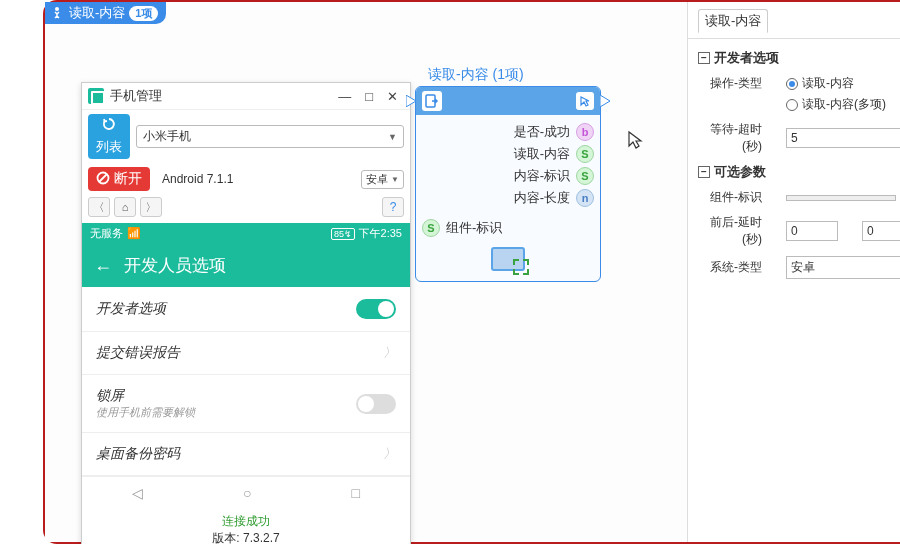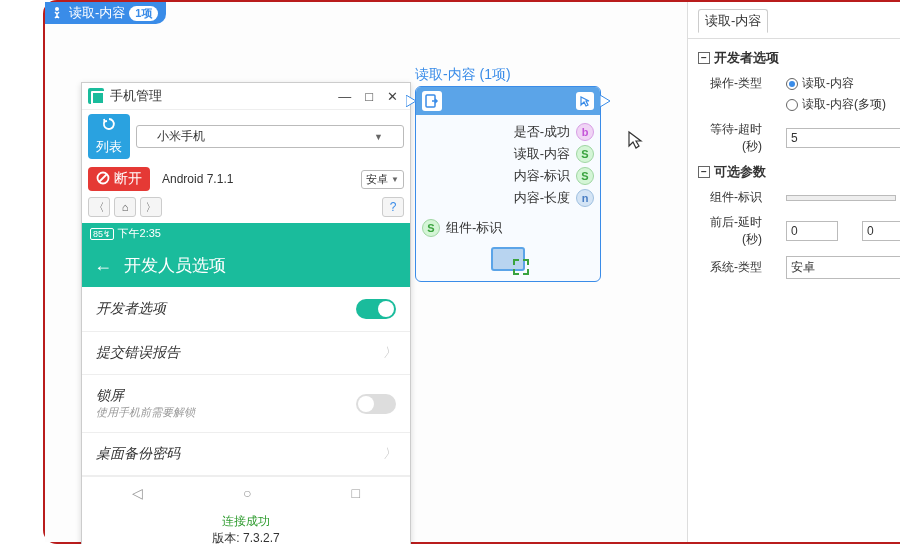--- a/index.html
+++ b/index.html
@@ -20,21 +20,21 @@
 .titlebar { display: flex; align-items: center; padding: 4px 6px; border-bottom: 1px solid #eee; }
 .titlebar .win-icon { width: 16px; height: 16px; background: #1abc9c; border-radius: 2px; margin-right: 6px; position: relative; }
 .titlebar .win-icon::after { content:''; position:absolute; left:3px; top:3px; width:10px; height:10px; border:2px solid #fff; border-radius:1px; }
 .titlebar .title { flex: 1; font-size: 13px; }
 .titlebar .win-btns { display: flex; gap: 14px; padding-right: 6px; }
 .titlebar .win-btns span { cursor: pointer; font-size: 13px; color: #444; }
 
 .toolbar-row { display: flex; align-items: center; padding: 4px 6px; gap: 6px; }
 .btn-list { background: #2aa2e0; color: #fff; border-radius: 4px; padding: 3px 8px; display: flex; align-items: center; gap: 4px; font-size: 13px; cursor: pointer; flex-direction: column; }
 .btn-disconnect { background: #e53935; color: #fff; border-radius: 4px; padding: 3px 8px; display: flex; align-items: center; gap: 4px; font-size: 14px; cursor: pointer; }
-.dropdown { border: 1px solid #bbb; border-radius: 3px; padding: 2px 20px; font-size: 12px; display: flex; align-items: center; gap: 8px; background: #fff; min-width: 70px; justify-content: space-between; cursor: pointer; }
+.dropdown { border: 1px solid #bbb; border-radius: 3px; padding: 2px 6px; font-size: 12px; display: flex; align-items: center; gap: 8px; background: #fff; min-width: 70px; justify-content: space-between; cursor: pointer; }
 .dropdown .caret { font-size: 9px; color: #666; }
 .android-label { font-size: 12px; color: #333; padding-left: 6px; }
 .small-dropdown { border:1px solid #bbb; border-radius:3px; padding:1px 4px; font-size:11px; display:flex; align-items:center; gap:3px; cursor:pointer; }
 
 .nav-row { display: flex; align-items: center; padding: 2px 6px 6px 6px; gap: 4px; }
 .nav-btn { width: 22px; height: 20px; border: 1px solid #ccc; border-radius: 3px; background: #f5f5f5; display: flex; align-items: center; justify-content: center; font-size: 11px; cursor: pointer; color:#555; }
 .help-btn { margin-left: auto; width: 22px; height: 20px; border: 1px solid #ccc; border-radius: 3px; background: #f5f5f5; display: flex; align-items: center; justify-content: center; font-size: 12px; cursor: pointer; color:#3a8ce8; }
 
 
 .phone-screen { background: #fff; }
@@ -57,21 +57,21 @@
 .toggle.off::after { right: auto; left: 2px; }
 
 .phone-nav { display: flex; justify-content: space-around; padding: 8px 0; color: #999; font-size: 14px; border-top:1px solid #eee; }
 .phone-nav span { cursor: pointer; }
 
 .statusline { display: flex; align-items: center; padding: 4px 8px; font-size: 12px; flex-direction: column; }
 .statusline .ok { color: #2e9b2e; flex: 1; }
 .statusline .ver { color: #333; }
 
 
-.node-title { position: absolute; left: 370px; top: 64px; color: #3a8ce8; font-size: 14px; }
+.node-title { position: absolute; left: 383px; top: 64px; color: #3a8ce8; font-size: 14px; }
 .node { position: absolute; left: 370px; top: 84px; width: 186px; border: 1px solid #3a8ce8; border-radius: 6px; background: #f8fbff; }
 .node-header { background: #5ba4e8; border-radius: 5px 5px 0 0; height: 28px; display: flex; align-items: center; padding: 0 6px; position: relative; }
 .node-header .hicon { width: 20px; height: 20px; background: #fff; border-radius: 3px; display:flex; align-items:center; justify-content:center; font-size:12px; color:#3a8ce8; }
 .node-header .harrow { width:18px; height:18px; background:#fff; border-radius:3px; margin-left:auto; display:flex; align-items:center; justify-content:center; }
 .node-port-left { position: absolute; left: -10px; top: 8px; width: 10px; height: 12px; }
 .node-port-right { position: absolute; right: -10px; top: 8px; width: 10px; height: 12px; }
 .node-rows { padding: 6px 4px; }
 .node-row { display: flex; align-items: center; justify-content: flex-end; padding: 2px 2px; gap: 6px; font-size: 13px; }
 .node-row .out-badge { width: 18px; height: 18px; border-radius: 50%; display: flex; align-items: center; justify-content: center; font-size: 11px; font-weight: bold; }
 .b-b { background: #f0d4f5; color: #c455d8; border:1px solid #d89fe5; }
@@ -171,20 +171,24 @@
       </div>
       <div class="nav-row">
         <div class="nav-btn">〈</div>
         <div class="nav-btn">⌂</div>
         <div class="nav-btn">〉</div>
         <div class="help-btn">?</div>
       </div>
 
       <div class="phone-screen">
         <div class="statusbar">
+          <div class="left">
+            <span>无服务</span>
+            <span>📶</span>
+          </div>
           <div class="right">
             <span class="batt"><span>85</span>↯</span>
             <span>下午2:35</span>
           </div>
         </div>
         <div class="phone-header">
           <span class="back-arrow">←</span>
           <span>开发人员选项</span>
         </div>
         <div class="settings-list">

